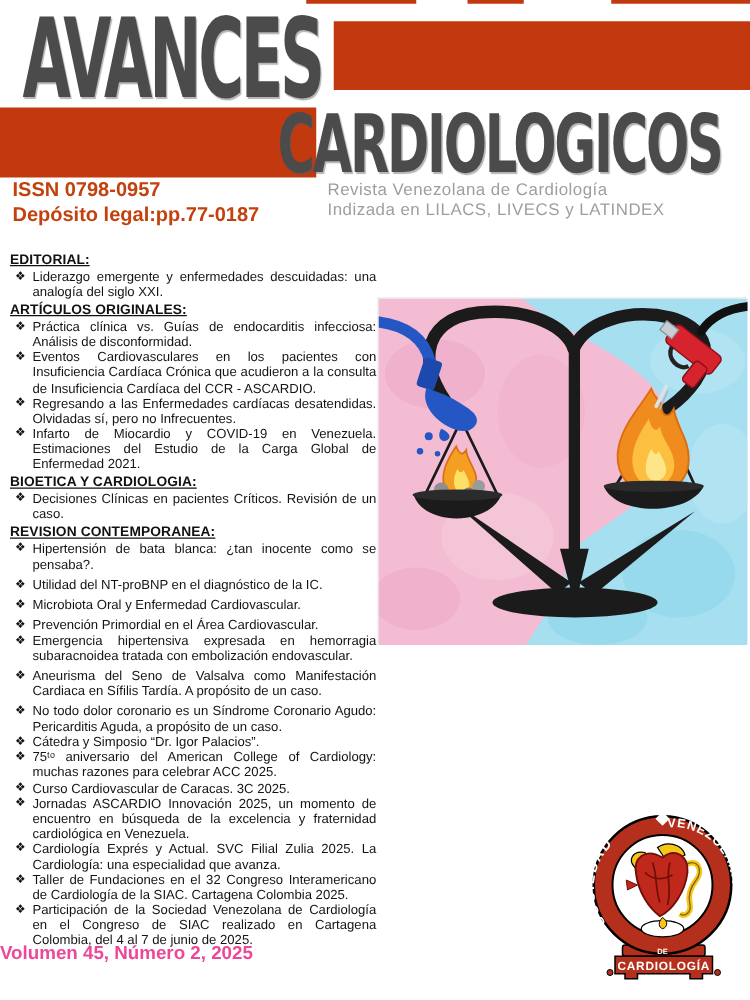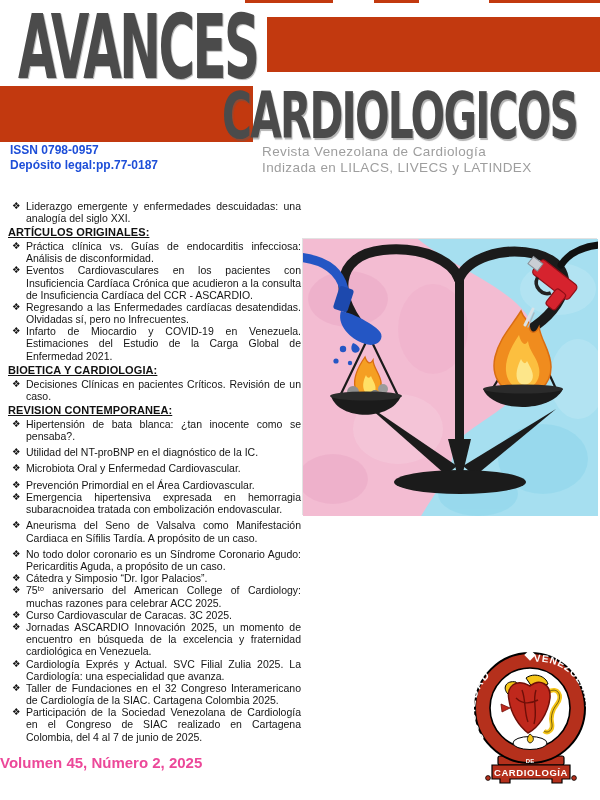--- a/index.html
+++ b/index.html
@@ -20,21 +20,21 @@
     text-shadow:2px 2px 1px rgba(90,90,90,0.45);
     transform-origin:left top; line-height:1;
   }
   .title-avances { left:18px; top:3px; font-size:96px; letter-spacing:-5px; transform:scaleX(0.52) scaleY(0.92); }
   .title-cardio  { left:222px; top:84px; font-size:68px; letter-spacing:-3px; transform:scaleX(0.60) scaleY(0.95); }
 
   .bar { position:absolute; background:#c2390f; }
   .bar-right { left:267px; top:17px; width:333px; height:55px; }
   .bar-left  { left:0; top:86px; width:253px; height:56px; }
 
-  .issn-block { position:absolute; left:10px; top:143px; font-size:12px; font-weight:600; line-height:1.28; color:#1d4ed8; }
+  .issn-block { position:absolute; left:10px; top:143px; font-size:16px; font-weight:600; line-height:1.28; color:#c2410c; }
   .subtitle-block {
     position:absolute; left:262px; top:144px; width:338px; text-align:left;
     color:#9e9e9e; font-size:13.5px; line-height:1.22; letter-spacing:0.4px;
   }
 
   
   .toc { position:absolute; left:8px; top:200px; width:293px; }
   .toc-heading {
     font-size:11px; font-weight:bold; text-decoration:underline;
     color:#111; margin-top:2px; line-height:1.25; letter-spacing:0.1px;
@@ -75,20 +75,21 @@
 </div>
 
 <div class="subtitle-block">
   <div>Revista Venezolana de Cardiología</div>
   <div>Indizada en LILACS, LIVECS y LATINDEX</div>
 </div>
 
 <div class="toc">
 
   <div class="toc-section">
+    <div class="toc-heading">EDITORIAL:</div>
     <div class="toc-item">
       <span class="bullet">❖</span>
       <span class="itext">Liderazgo emergente y enfermedades descuidadas: una analogía del siglo XXI.</span>
     </div>
   </div>
 
   <div class="toc-section">
     <div class="toc-heading">ARTÍCULOS ORIGINALES:</div>
     <div class="toc-item">
       <span class="bullet">❖</span>

